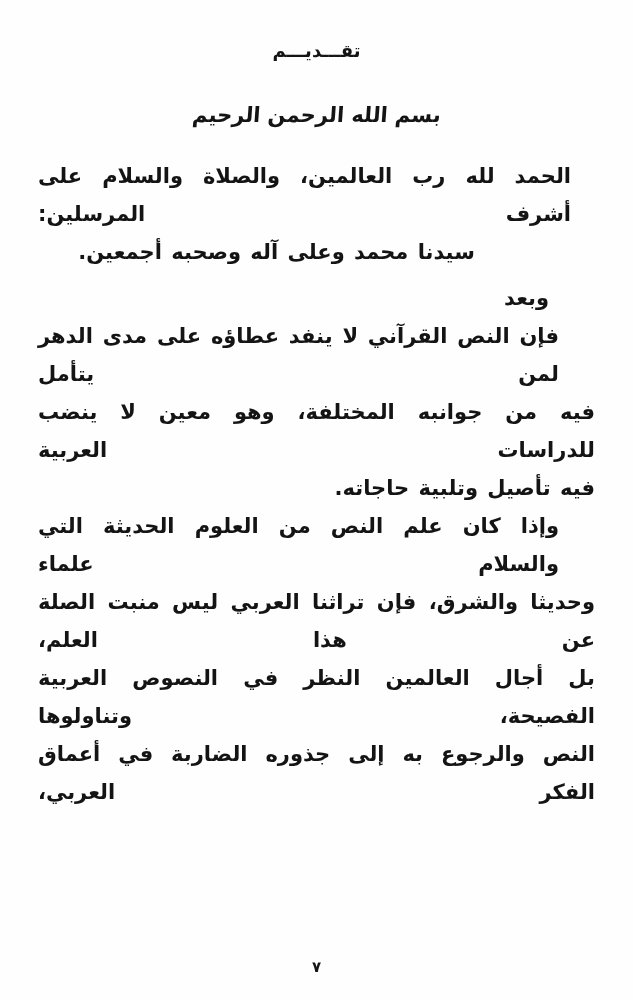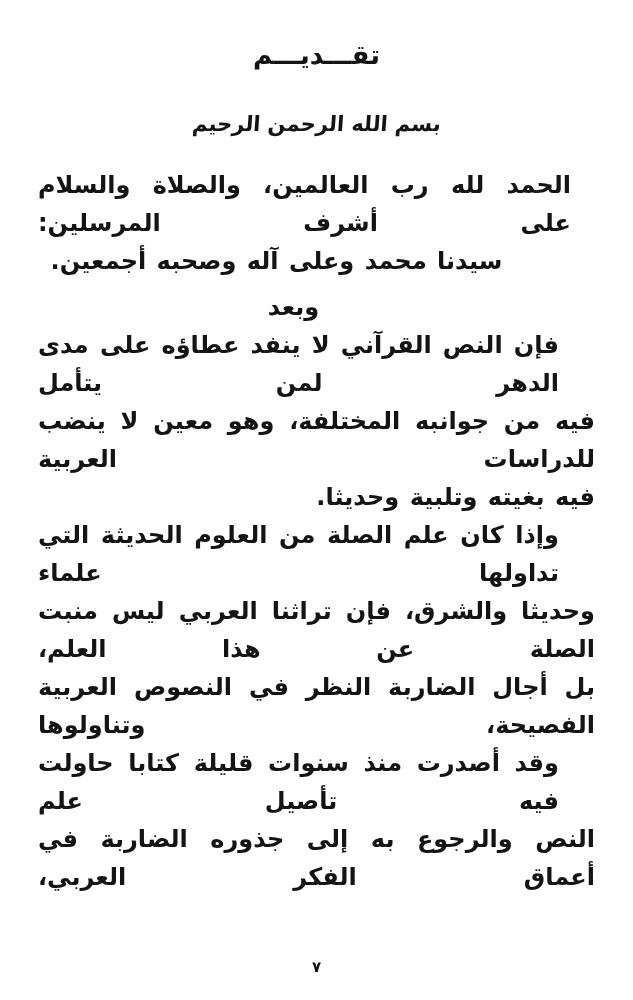--- a/index.html
+++ b/index.html
@@ -13,50 +13,50 @@
   }
   .book-page {
     position: relative;
     width: 633px; height: 1000px;
     padding: 28px 38px 0 38px;
     direction: rtl;
     background: #fefefe;
   }
   .title {
     margin: 12px 0 0 0;
-    font-size: 26px;
+    font-size: 18px;
     font-weight: bold;
     text-align: center;
     letter-spacing: 1px;
   }
   .bismillah {
     margin-top: 42px;
     font-size: 21px;
     font-weight: bold;
     text-align: center;
     transform: skewX(-4deg);
   }
   .para { }
   .para-opening { margin-top: 30px; }
   .line {
-    font-size: 24px;
+    font-size: 21px;
     font-weight: bold;
     line-height: 38px;
     word-spacing: 2px;
   }
   .just {
     text-align: justify;
     text-align-last: justify;
     text-justify: inter-word;
   }
   .indent { padding-right: 36px; }
   .indent-sm { padding-right: 24px; }
   .end { text-align: right; }
   .closing-line { text-align: center; padding-right: 80px; }
-  .transition-line { margin-top: 8px; text-align: center; padding-right: 46px; }
+  .transition-line { margin-top: 8px; text-align: right; padding-right: 46px; }
   .page-number {
     position: absolute;
     bottom: 24px; left: 0; right: 0;
     text-align: center;
     font-size: 15px;
     font-weight: bold;
   }
 </style>
 </head>
 <body>
@@ -70,30 +70,29 @@
   <div class="para para-opening">
     <div class="line just indent-sm">الحمد لله رب العالمين، والصلاة والسلام على أشرف المرسلين:</div>
     <div class="line closing-line">سيدنا محمد وعلى آله وصحبه أجمعين.</div>
   </div>
 
   <div class="line transition-line">وبعد</div>
 
   <div class="para">
     <div class="line just indent">فإن النص القرآني لا ينفد عطاؤه على مدى الدهر لمن يتأمل</div>
     <div class="line just">فيه من جوانبه المختلفة، وهو معين لا ينضب للدراسات العربية</div>
-    <div class="line end">فيه بغيته وتلبية وحديثا.</div>
+    <div class="line end">فيه تأصيل وتلبية حاجاته.</div>
   </div>
 
   <div class="para">
-    <div class="line just indent">وإذا كان علم الصلة من العلوم الحديثة التي تداولها علماء</div>
+    <div class="line just indent">وإذا كان علم النص من العلوم الحديثة التي والسلام علماء</div>
     <div class="line just">وحديثا والشرق، فإن تراثنا العربي ليس منبت الصلة عن هذا العلم،</div>
-    <div class="line just">بل أجال الضاربة النظر في النصوص العربية الفصيحة، وتناولوها</div>
+    <div class="line just">بل أجال العالمين النظر في النصوص العربية الفصيحة، وتناولوها</div>
   </div>
 
   <div class="para">
-    <div class="line just indent">وقد أصدرت منذ سنوات قليلة كتابا حاولت فيه تأصيل علم</div>
     <div class="line just">النص والرجوع به إلى جذوره الضاربة في أعماق الفكر العربي،</div>
 
   </div>
 
   <div class="page-number">٧</div>
 
 </div>
 
 </body></html>

